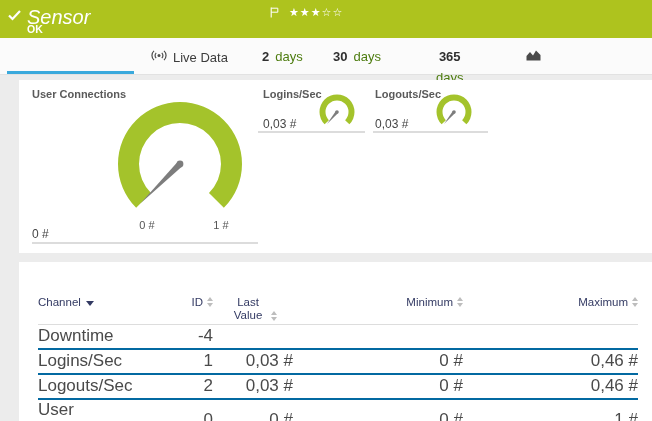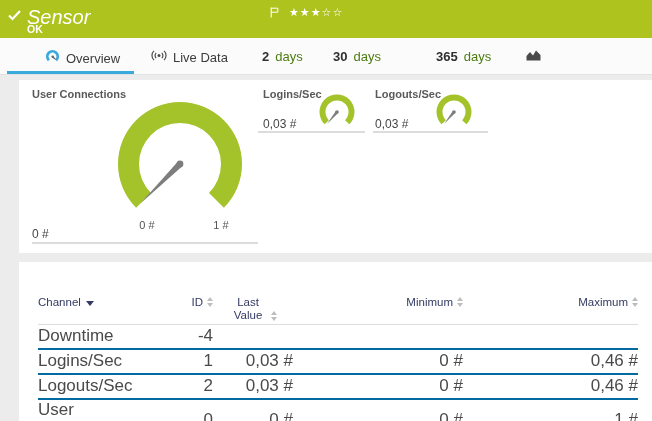--- a/index.html
+++ b/index.html
@@ -25,21 +25,21 @@
   .tabstrip { position:absolute; left:0; top:38px; width:652px; height:37px;
               background:#fbfbfb; border-bottom:1px solid #e2e2e2; box-sizing:border-box; }
   .tab { position:absolute; top:11px; display:flex; align-items:center; gap:6px;
          font-size:13px; color:#3c3c3c; white-space:nowrap; }
   .tab .num { font-weight:bold; color:#2f2f2f; }
   .tab .days { color:#4d7c0f; }
   .tab-overview { left:45px; }
   .tab-livedata { left:151px; }
   .tab-2days    { left:262px; }
   .tab-30days   { left:333px; }
-  .tab-365days  { left:436px; }
+  .tab-365days  { left:436px;flex-direction:column; }
   .tab-historic { left:526px; }
   .active-underline { position:absolute; left:7px; bottom:0; width:127px; height:3px; background:#3aa9dc; }
 
   
   .gauge-panel { position:absolute; left:19px; top:80px; width:633px; height:173px; background:#fff; }
   .tile-label { position:absolute; font-size:11px; font-weight:bold; color:#5a5a5a; white-space:nowrap; }
   .tile-value { position:absolute; font-size:12px; color:#444; white-space:nowrap; }
   .tile-line  { position:absolute; height:2px; background:#dcdcdc; }
   .scale-label { position:absolute; width:30px; text-align:center; font-size:11px; color:#555; }
 
@@ -99,30 +99,20 @@
     <svg width="9" height="11" viewBox="0 0 9 11">
       <path d="M1.2 0.5 V10.5" stroke="#ffffff" stroke-width="1.1" fill="none"></path>
       <path d="M1.2 1.2 H7.8 V5.2 H1.2" stroke="#ffffff" stroke-width="1" fill="none"></path>
     </svg>
   </span>
   <span class="stars" data-interactable="true"><span data-interactable="true">★★★</span><span data-interactable="true">☆☆</span></span>
   <span class="ok" data-interactable="false">OK</span>
 </div>
 
 <div class="tabstrip" data-interactable="false">
-  <div class="tab tab-overview" data-interactable="true">
-    <span data-interactable="false">
-      <svg width="15" height="15" viewBox="0 0 16 16">
-        <path d="M3.05 12.95 A7 7 0 1 1 12.95 12.95 L10.83 10.83 A4 4 0 1 0 5.17 10.83 Z" fill="#3aa9dc"></path>
-        <polygon points="8.8,7.2 7.2,8.8 12.6,12.4" fill="#666666"></polygon>
-        <circle cx="8" cy="8" r="1.2" fill="#666666"></circle>
-      </svg>
-    </span>
-    <span data-interactable="false">Overview</span>
-  </div>
   <div class="tab tab-livedata" data-interactable="true">
     <span data-interactable="false">
       <svg width="16" height="13" viewBox="0 0 16 13">
         <circle cx="8" cy="6.5" r="1.5" fill="#4a4a4a"></circle>
         <path d="M5.2 3.9 A3.6 3.6 0 0 0 5.2 9.1 M3 1.9 A6.2 6.2 0 0 0 3 11.1 M10.8 3.9 A3.6 3.6 0 0 1 10.8 9.1 M13 1.9 A6.2 6.2 0 0 1 13 11.1" stroke="#4a4a4a" stroke-width="1.2" fill="none"></path>
       </svg>
     </span>
     <span data-interactable="false">Live Data</span>
   </div>
   <div class="tab tab-2days" data-interactable="true">

